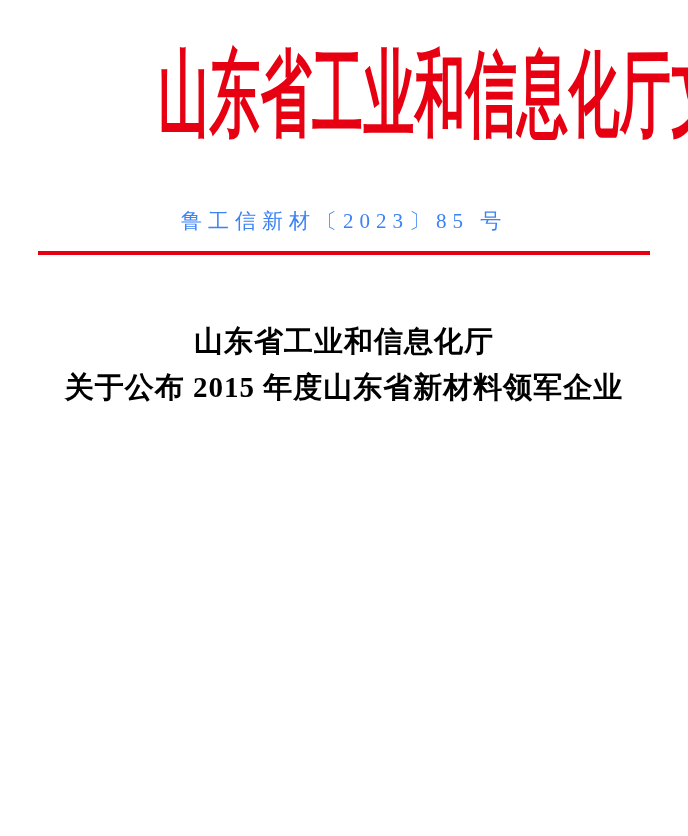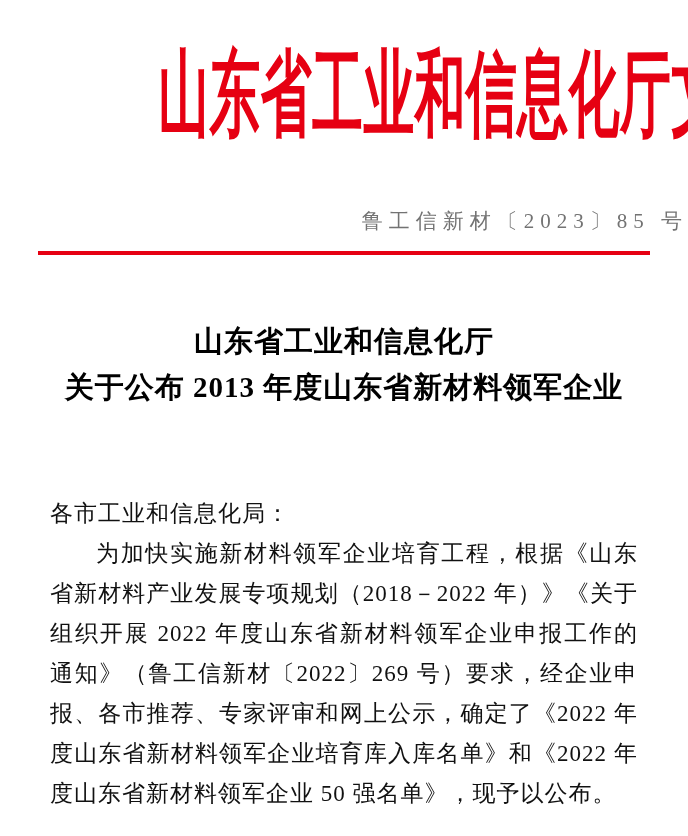--- a/index.html
+++ b/index.html
@@ -26,25 +26,25 @@
     white-space: nowrap;
     transform: scaleX(0.54);
     transform-origin: 50% 50%;
     letter-spacing: 1px;
   }
   .doc-number {
     position: absolute;
     top: 207px;
     left: 0;
     width: 100%;
-    text-align: right;
+    text-align: center;
     font-size: 21px;
     line-height: 28px;
     letter-spacing: 6px;
-    color: #737373;
+    color: #3b82f6;
   }
   .red-divider {
     position: absolute;
     top: 251px;
     left: 38px;
     width: 612px;
     height: 4px;
     border: none;
   }
   .doc-title {
@@ -79,21 +79,17 @@
 <div class="page">
 
   <div class="header-title" style="color: rgb(230, 0, 18);">山东省工业和信息化厅文件</div>
 
   <div class="doc-number">鲁工信新材〔2023〕85 号</div>
 
   <hr class="red-divider" style="background: rgb(230, 0, 18);">
 
   <div class="doc-title">
     <div class="title-line">山东省工业和信息化厅</div>
-    <div class="title-line">关于公布 2013 年度山东省新材料领军企业</div>
+    <div class="title-line">关于公布 2015 年度山东省新材料领军企业</div>
   </div>
 
-  <div class="body-text">
-    <div class="salutation">各市工业和信息化局：</div>
-    <div class="paragraph">为加快实施新材料领军企业培育工程，根据《山东省新材料产业发展专项规划（2018－2022 年）》《关于组织开展 2022 年度山东省新材料领军企业申报工作的通知》（鲁工信新材〔2022〕269 号）要求，经企业申报、各市推荐、专家评审和网上公示，确定了《2022 年度山东省新材料领军企业培育库入库名单》和《2022 年度山东省新材料领军企业 50 强名单》，现予以公布。</div>
-  </div>
 
 </div>
 
 </body></html>

